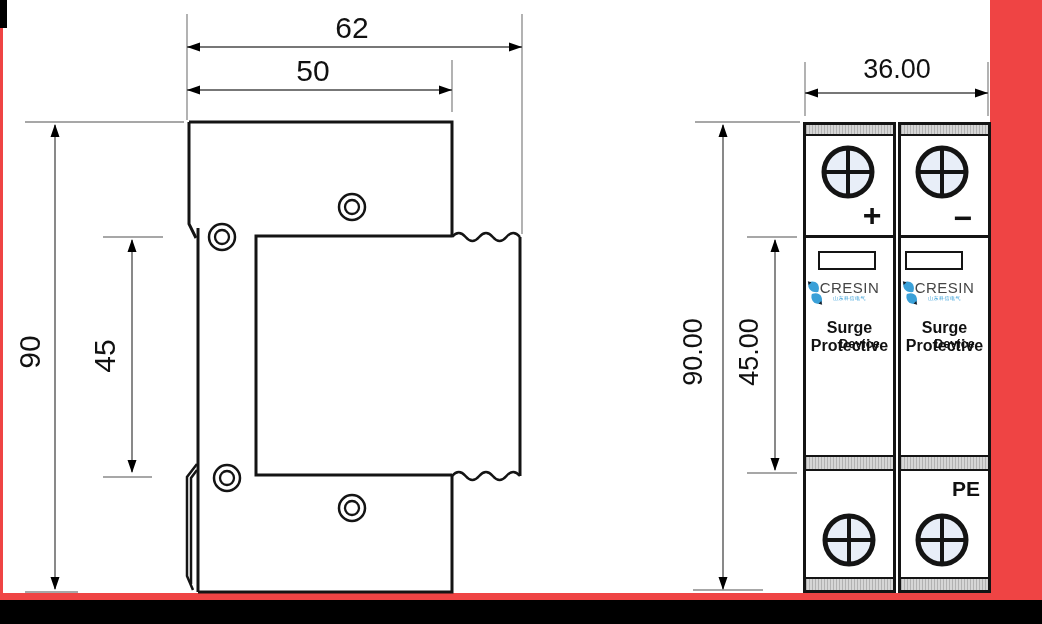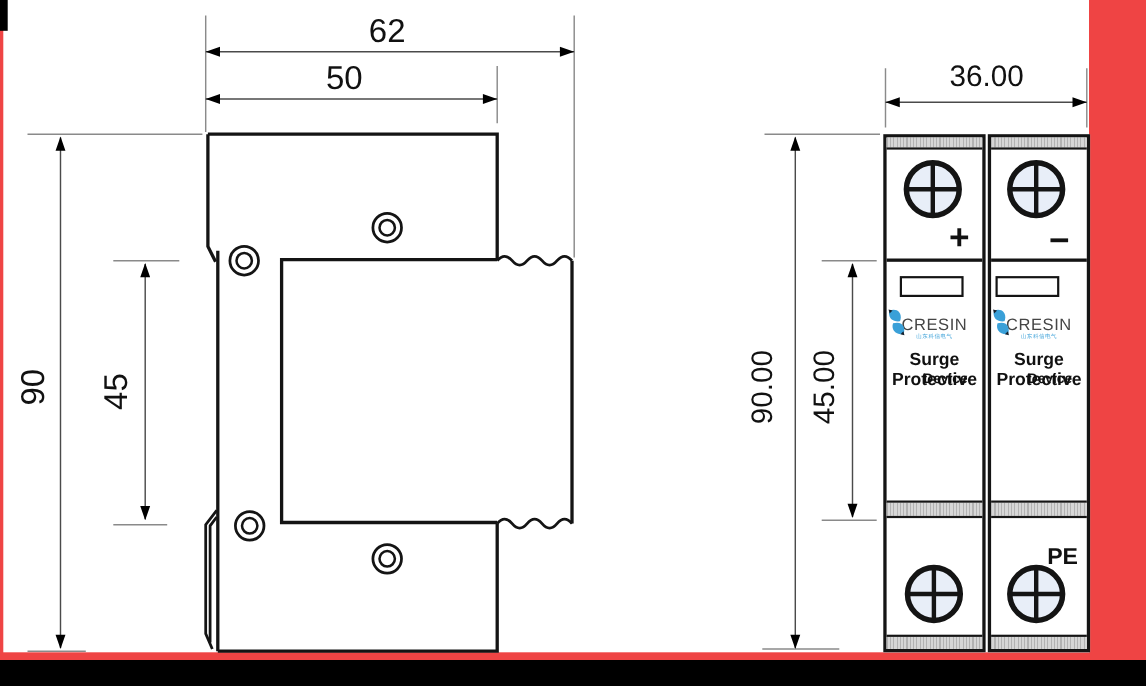--- a/index.html
+++ b/index.html
@@ -21,27 +21,27 @@
   .module{position:absolute;top:122px;width:93px;height:471px;border:3px solid #141414;
           box-sizing:border-box;background:#fff;}
   .hatch{background:repeating-linear-gradient(90deg,#b2b2b2 0px,#b2b2b2 1px,#d6d6d6 1px,#d6d6d6 3px);}
   .strip-top{position:absolute;left:0;right:0;top:0;height:9px;border-bottom:2px solid #141414;}
   .strip-mid{position:absolute;left:0;right:0;top:330px;height:12px;border-top:2px solid #141414;border-bottom:2.5px solid #141414;}
   .strip-bot{position:absolute;left:0;right:0;bottom:0;height:11px;border-top:2px solid #141414;}
   .divider{position:absolute;left:0;right:0;top:110px;height:2.5px;background:#141414;}
   .screw{position:absolute;width:56px;height:56px;}
   .polarity{position:absolute;width:28px;text-align:center;font-size:32px;font-weight:bold;color:#111;line-height:1;}
   .window{position:absolute;top:126px;width:54px;height:15px;border:2px solid #141414;background:#fff;}
-  .brand{position:absolute;left:0;right:0;top:155px;height:36px;display:flex;align-items:center;justify-content:center;gap:3px;}
+  .brand{position:absolute;left:0;right:0;top:155px;height:36px;display:flex;align-items:flex-start;justify-content:center;gap:3px;}
   .brand-col{display:flex;flex-direction:column;align-items:center;line-height:1;}
   .brand-name{font-size:15px;letter-spacing:0.5px;color:#454545;font-weight:500;}
   .brand-sub{font-size:5px;color:#3aa0d8;letter-spacing:0.5px;margin-top:1px;}
   .spd1{position:absolute;left:0;right:0;top:194px;text-align:center;font-size:16px;font-weight:bold;color:#111;}
   .spd2{position:absolute;left:0;right:0;top:212px;text-align:center;font-size:12.5px;font-weight:bold;color:#111;margin-left:20px;}
-  .pe{position:absolute;right:8px;top:370px;font-size:21px;font-weight:bold;color:#111;}
+  .pe{position:absolute;right:8px;top:352px;font-size:21px;font-weight:bold;color:#111;}
 </style>
 </head>
 <body>
 
 <div id="stage">
   <div id="paper"></div>
   <div id="corner-sliver"></div>
 
   <svg width="1042" height="624" viewBox="0 0 1042 624">
 

